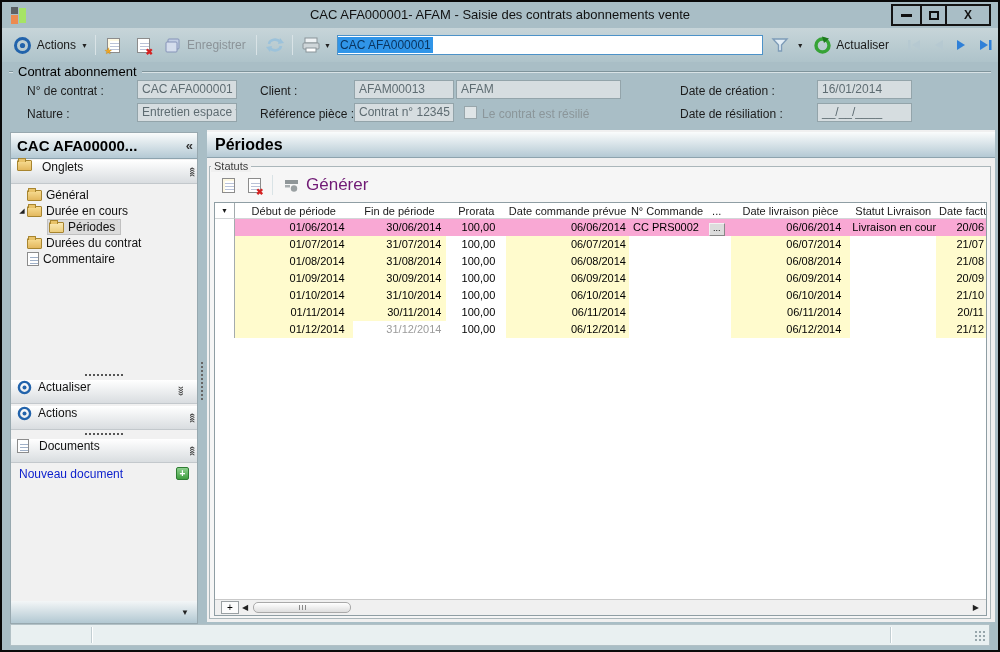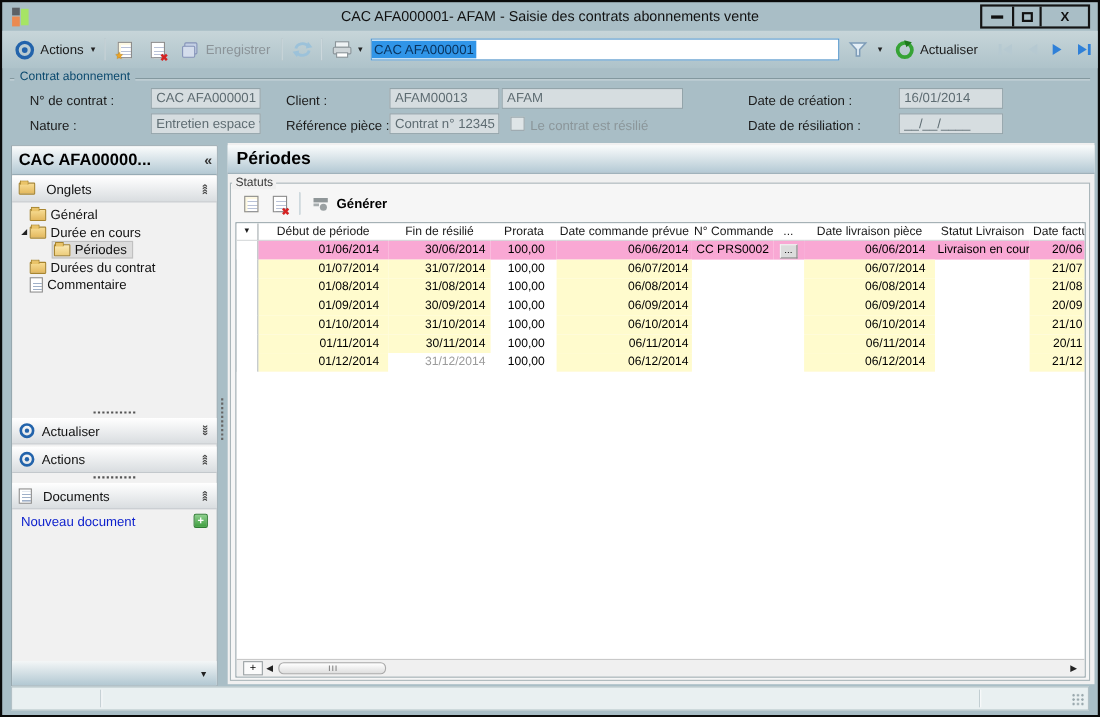--- a/index.html
+++ b/index.html
@@ -35,35 +35,35 @@
   .page .star{position:absolute;left:-4px;bottom:-4px;font-size:9px;color:#eca426;text-shadow:0 0 1px #9a6a00}
   .page .redx{position:absolute;right:-4px;bottom:-5px;font-size:9px;font-weight:bold;color:#d42222}
   .combo{width:432px;height:20px;background:#fff;border:1px solid #4d92c8;margin:0 6px;display:flex;align-items:center;overflow:hidden}
   .combo .seltext{background:#3095e8;color:#0a3560;font-size:12px;padding:1px 2px;white-space:nowrap}
   .navgrp{display:flex;align-items:center;margin-left:10px}
   .navgrp svg{margin:0 5px}
 
   
   .formarea{position:absolute;left:0;top:60px;right:0;height:68px}
   .groupline{position:absolute;left:7px;right:7px;top:9px;border-top:1px solid #7f949b;box-shadow:0 1px 0 #d9e3e6}
-  .grouplabel{position:absolute;left:11px;top:2px;background:#a9bec6;padding:0 5px;font-size:11px;color:#0c4a6e}
+  .grouplabel{position:absolute;left:11px;top:2px;background:#a9bec6;padding:0 5px;font-size:13px;color:#000000}
   .flabel{position:absolute;font-size:12px;color:#1c1c1c;white-space:nowrap}
   .tfield{position:absolute;height:19px;background:#d6dde0;border:1px solid #93a4aa;color:#5e6c72;font-size:12px;
     line-height:17px;padding:0 4px;white-space:nowrap;overflow:hidden}
   .cbx{position:absolute;width:13px;height:13px;background:#dfe5e7;border:1px solid #98a6ab}
   .cbxlabel{position:absolute;font-size:12px;color:#8b969a;white-space:nowrap}
 
   
   .sidebar{position:absolute;left:8px;top:130px;width:188px;height:492px;background:#f1f1f1;border:1px solid #97a8af}
   .sbheader{position:absolute;left:0;top:0;right:0;height:26px;background:linear-gradient(#fafcfc,#b4c9d4);
     border-bottom:1px solid #8da3ae;display:flex;align-items:center;padding:0 4px 0 6px}
   .sbheader .htxt{font-size:15px;font-weight:bold;flex:1;white-space:nowrap;overflow:hidden}
   .chev-left{font-size:13px;font-weight:bold;color:#333}
   .secbar{position:absolute;left:0;right:0;height:24px;background:linear-gradient(#ffffff,#d9dde0);
-    border-bottom:1px solid #c3c8cc;display:flex;align-items:center;padding:0 6px}
+    border-bottom:1px solid #c3c8cc;display:flex;padding:0 6px}
   .secbar .stxt{font-size:12px;color:#111;flex:1;margin-left:6px}
   .chevud{display:inline-block;font-size:10px;font-weight:bold;color:#444;letter-spacing:-1px}
   .chev-up{transform:rotate(90deg)}
   .chev-down{transform:rotate(-90deg)}
   .tree{position:absolute;left:0;top:54px;right:0}
   .treeitem{display:flex;align-items:center;height:16px;font-size:12px;color:#111;white-space:nowrap}
   .treeitem .expander{width:10px;font-size:7px;color:#222;text-align:center}
   .lvl1{margin-left:6px}.lvl2{margin-left:26px}
   .tsel .selwrap{background:#dcdcdc;border:1px solid #c0c0c0;padding:0 5px 0 1px;display:flex;align-items:center;height:16px}
   .ticon{display:inline-block;margin-right:4px}
@@ -83,21 +83,21 @@
 
   
   .main{position:absolute;left:205px;top:128px;width:788px;height:492px;background:#f0f0f0}
   .mheader{position:absolute;left:0;top:2px;right:0;height:26px;background:linear-gradient(#fafcfc,#b4c9d4);
     border-bottom:1px solid #8da3ae;display:flex;align-items:center;padding-left:8px}
   .mheader .htxt{font-size:16px;font-weight:bold}
   .statuts{position:absolute;left:4px;top:30px;font-size:11px;color:#3c3c3c;background:#f0f0f0;padding:0 3px;z-index:2}
   .groupbox{position:absolute;left:2px;top:36px;right:4px;bottom:3px;border:1px solid #aab6ba;background:#f6f6f6}
   .gtoolbar{position:absolute;left:4px;top:42px;height:26px;display:flex;align-items:center;padding-left:6px}
   .generer{display:flex;align-items:center;margin-left:4px}
-  .generer .gtxt{font-size:12px;font-weight:bold;color:#000000;margin-left:6px}
+  .generer .gtxt{font-size:17px;font-weight:normal;color:#701a75;margin-left:6px}
 
   
   .grid{position:absolute;left:7px;top:72px;right:8px;bottom:6px;background:#fff;border:1px solid #8f9ea4;display:flex;flex-direction:column;overflow:hidden}
   .ghr{display:flex;height:16px;background:#fff;flex:0 0 auto}
   .gcell{height:100%;overflow:hidden;white-space:nowrap;font-size:11px;line-height:16px}
   .ghead{border-bottom:1px solid #d2d6d8;text-align:center;color:#1a1a1a}
   .grow{display:flex;height:17px;flex:0 0 auto}
   .grow .gcell{line-height:17px}
   .rsel .gcell{background:#f9a8d4}
   .rsel .selcol{background:#fff}
@@ -361,21 +361,21 @@
             <rect x="1" y="8" width="5" height="2.5" fill="#a7adaf"></rect>
             <circle cx="10" cy="11.5" r="3.2" fill="#9aa0a2"></circle>
           </svg>
         <span class="gtxt">Générer</span>
       </span>
     </div>
     <div class="grid">
       <div class="ghr">
           <div class="gcell ghead c0 selcol">▼</div>
           <div class="gcell ghead c1">Début de période</div>
-          <div class="gcell ghead c2">Fin de résilié</div>
+          <div class="gcell ghead c2">Fin de période</div>
           <div class="gcell ghead c3">Prorata</div>
           <div class="gcell ghead c4">Date commande prévue</div>
           <div class="gcell ghead c5">N° Commande</div>
           <div class="gcell ghead c6">...</div>
           <div class="gcell ghead c7">Date livraison pièce</div>
           <div class="gcell ghead c8">Statut Livraison</div>
           <div class="gcell ghead c9">Date factu</div>
         </div>
       <div style="flex:0 0 auto">
           <div class="grow rsel">

